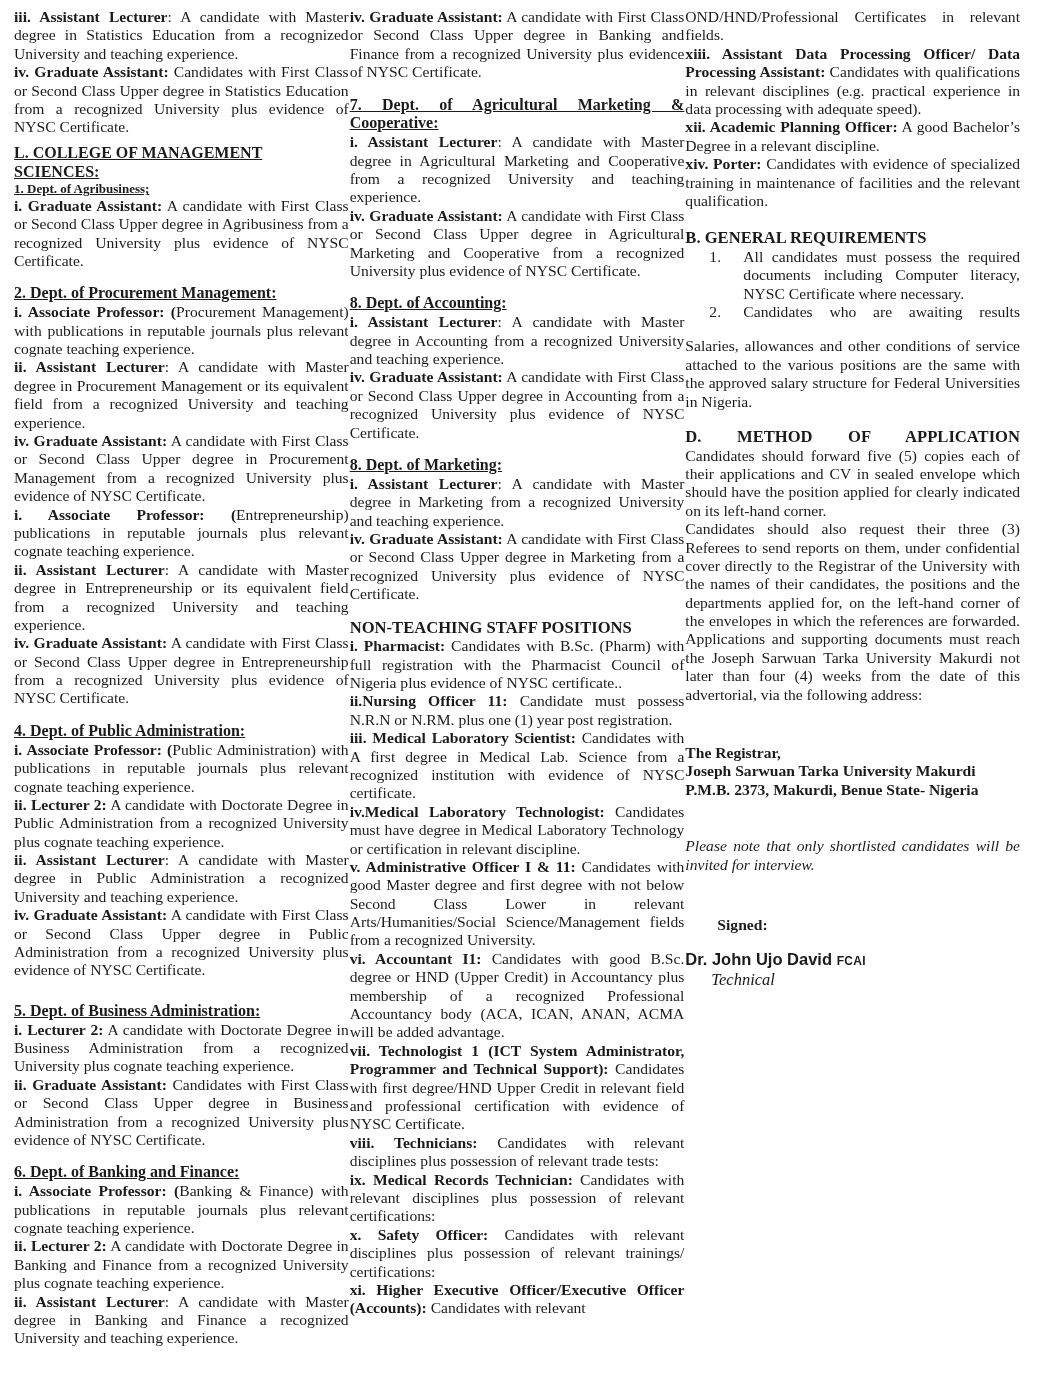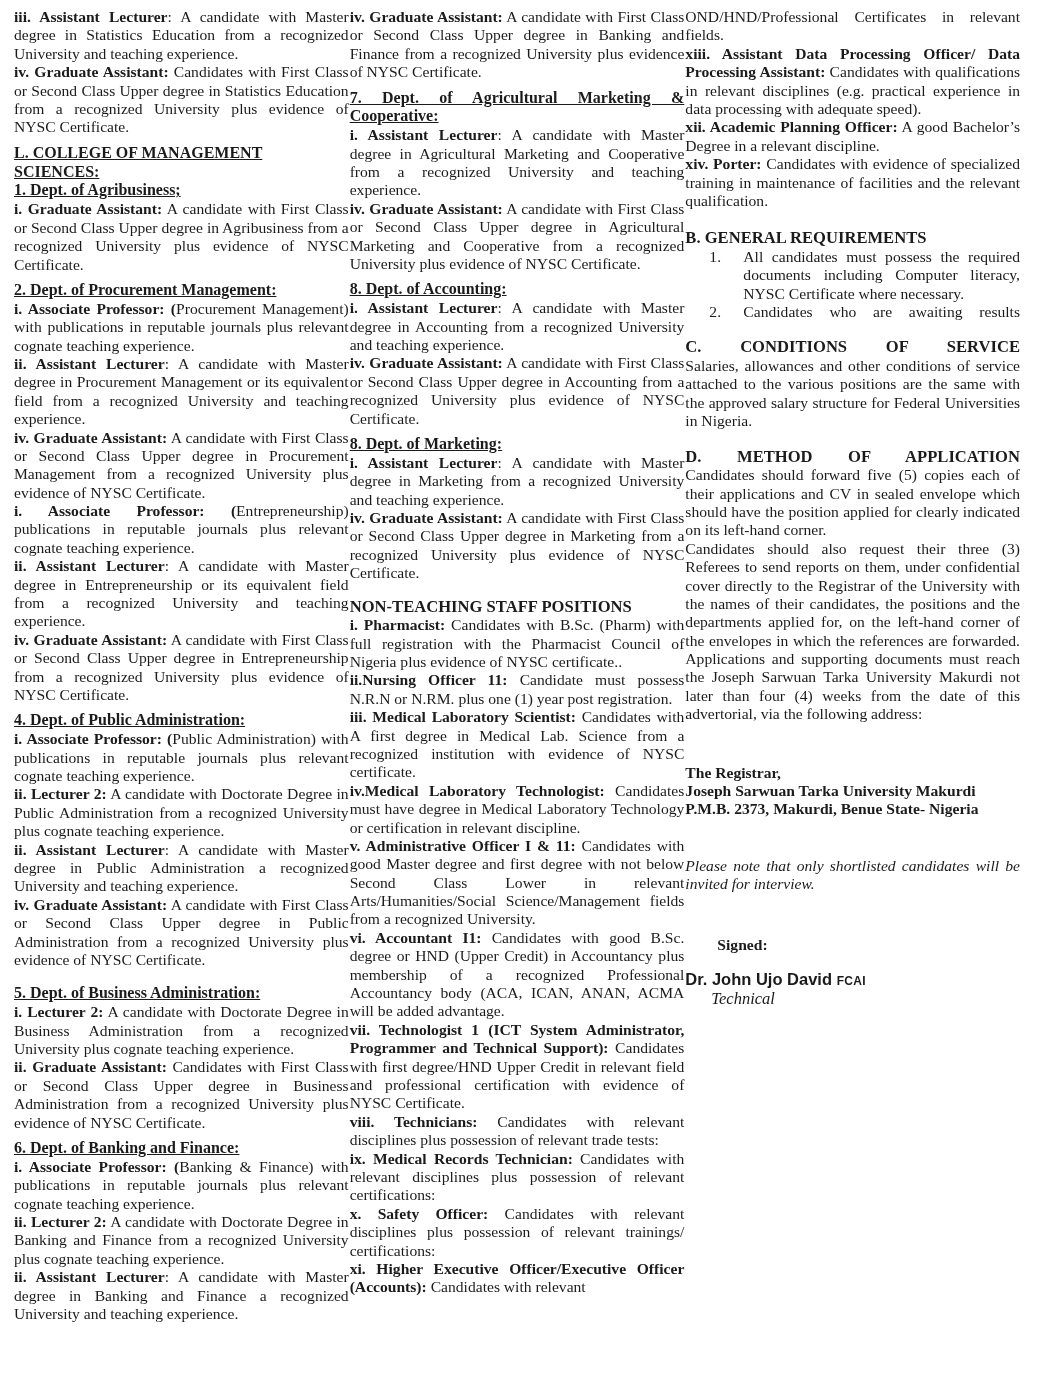--- a/index.html
+++ b/index.html
@@ -19,26 +19,26 @@
   }
   .column { flex:1 1 0; min-width:0; }
   .para { text-align:justify; }
   .para .lead { font-weight:bold; }
   .h1 {
     font-weight:bold; text-decoration:underline;
     font-size:16px; margin-top:7px;
   }
   .h2 {
     font-weight:bold; text-decoration:underline;
-    font-size:16px; margin-top:7px;
+    font-size:16px; margin-top:14px;
   }
   .h2.just { text-align:justify; }
   .h2s {
     font-weight:bold; text-decoration:underline;
-    font-size:16px;
+    font-size:13px;
   }
   .h3 { font-weight:bold; font-size:16.6px; }
   .hspread {
     font-weight:bold; font-size:16.6px;
     text-align:justify; text-align-last:justify;
   }
   .olist { }
   .oli { position:relative; padding-left:58px; text-align:justify; }
   .oli .num { position:absolute; left:24px; top:0; }
   .oli.spread { text-align-last:justify; }
@@ -115,21 +115,20 @@
       <div class="para"><span class="lead">xiii. Assistant Data Processing Officer/ Data Processing Assistant:</span> Candidates with qualifications in relevant disciplines (e.g. practical experience in data processing with adequate speed).</div>
       <div class="para"><span class="lead">xii. Academic Planning Officer:</span> A good Bachelor’s Degree in a relevant discipline.</div>
       <div class="para"><span class="lead">xiv. Porter:</span> Candidates with evidence of specialized training in maintenance of facilities and the relevant qualification.</div>
       <div class="spacer" style="height: 18px;"></div>
       <div class="h3">B. GENERAL REQUIREMENTS</div>
       <div class="olist">
         <div class="oli"><span class="num">1.</span>All candidates must possess the required documents including Computer literacy, NYSC Certificate where necessary.</div>
         <div class="oli spread"><span class="num">2.</span>Candidates who are awaiting results</div>
       </div>
       <div class="spacer" style="height: 16px;"></div>
-      <div class="hspread">C. CONDITIONS OF SERVICE</div>
       <div class="para">Salaries, allowances and other conditions of service attached to the various positions are the same with the approved salary structure for Federal Universities in Nigeria.</div>
       <div class="spacer" style="height: 16px;"></div>
       <div class="hspread">D. METHOD OF APPLICATION</div>
       <div class="para">Candidates should forward five (5) copies each of their applications and CV in sealed envelope which should have the position applied for clearly indicated on its left-hand corner.</div>
       <div class="para">Candidates should also request their three (3) Referees to send reports on them, under confidential cover directly to the Registrar of the University with the names of their candidates, the positions and the departments applied for, on the left-hand corner of the envelopes in which the references are forwarded. Applications and supporting documents must reach the Joseph Sarwuan Tarka University Makurdi not later than four (4) weeks from the date of this advertorial, via the following address:</div>
       <div class="spacer" style="height: 40px;"></div>
       <div class="address">
         <div>The Registrar,</div>
         <div>Joseph Sarwuan Tarka University Makurdi</div>
         <div>P.M.B. 2373, Makurdi, Benue State- Nigeria</div>

